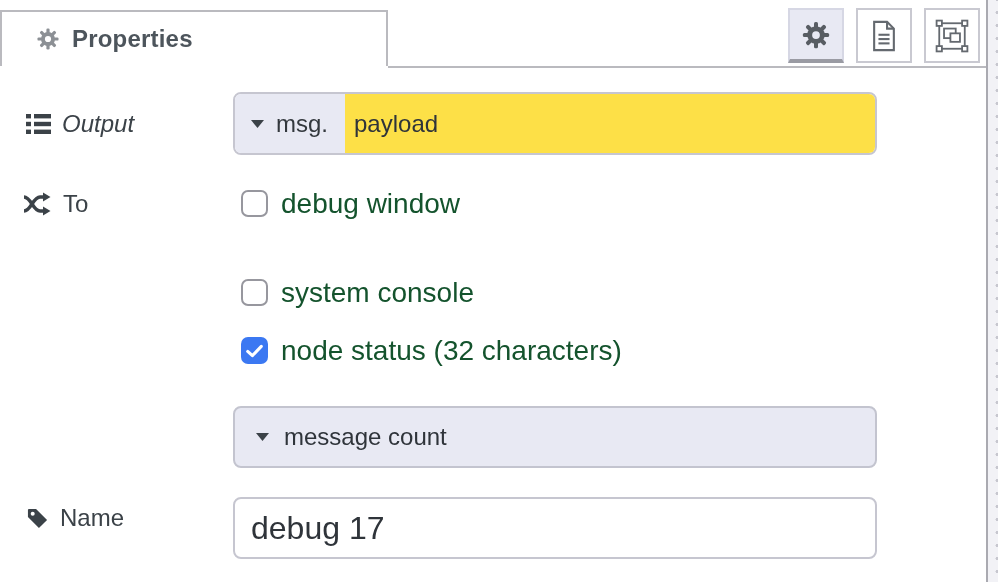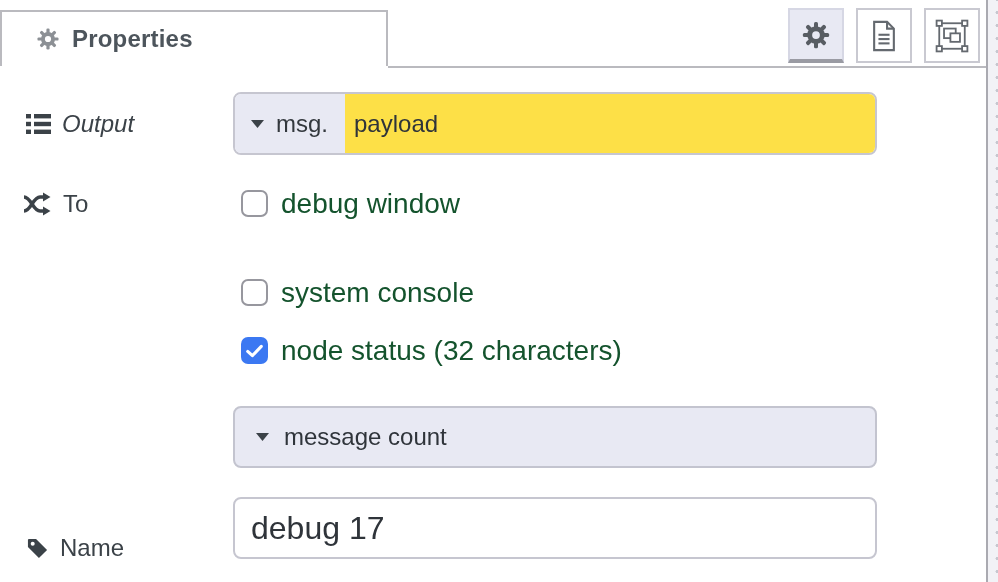--- a/index.html
+++ b/index.html
@@ -32,21 +32,21 @@
     background-image:radial-gradient(circle,#c7c7cf 1.4px,transparent 1.6px);
     background-size:12px 13px;background-position:3px 6px;cursor:ew-resize;
   }
   
   .row-label{
     position:absolute;display:flex;align-items:center;gap:11px;
     font-size:24px;color:#3b4248;
   }
   .lbl-output{left:26px;top:92px;height:63px;font-style:italic;}
   .lbl-to{left:22px;top:190px;height:27px;}
-  .lbl-name{left:26px;top:517px;height:62px;}
+  .lbl-name{left:26px;top:487px;height:62px;}
 
   .typed-input{
     position:absolute;left:233px;top:92px;width:644px;height:63px;
     border:2px solid #c6c6d0;border-radius:8px;background:#fff;
     display:flex;overflow:hidden;box-sizing:border-box;
   }
   .ti-prefix{
     width:110px;background:#e8e9f3;border:none;display:flex;align-items:center;
     gap:12px;padding:0 0 0 16px;font-size:24px;color:#33383d;cursor:pointer;
     font-family:inherit;flex:0 0 auto;box-sizing:border-box;

